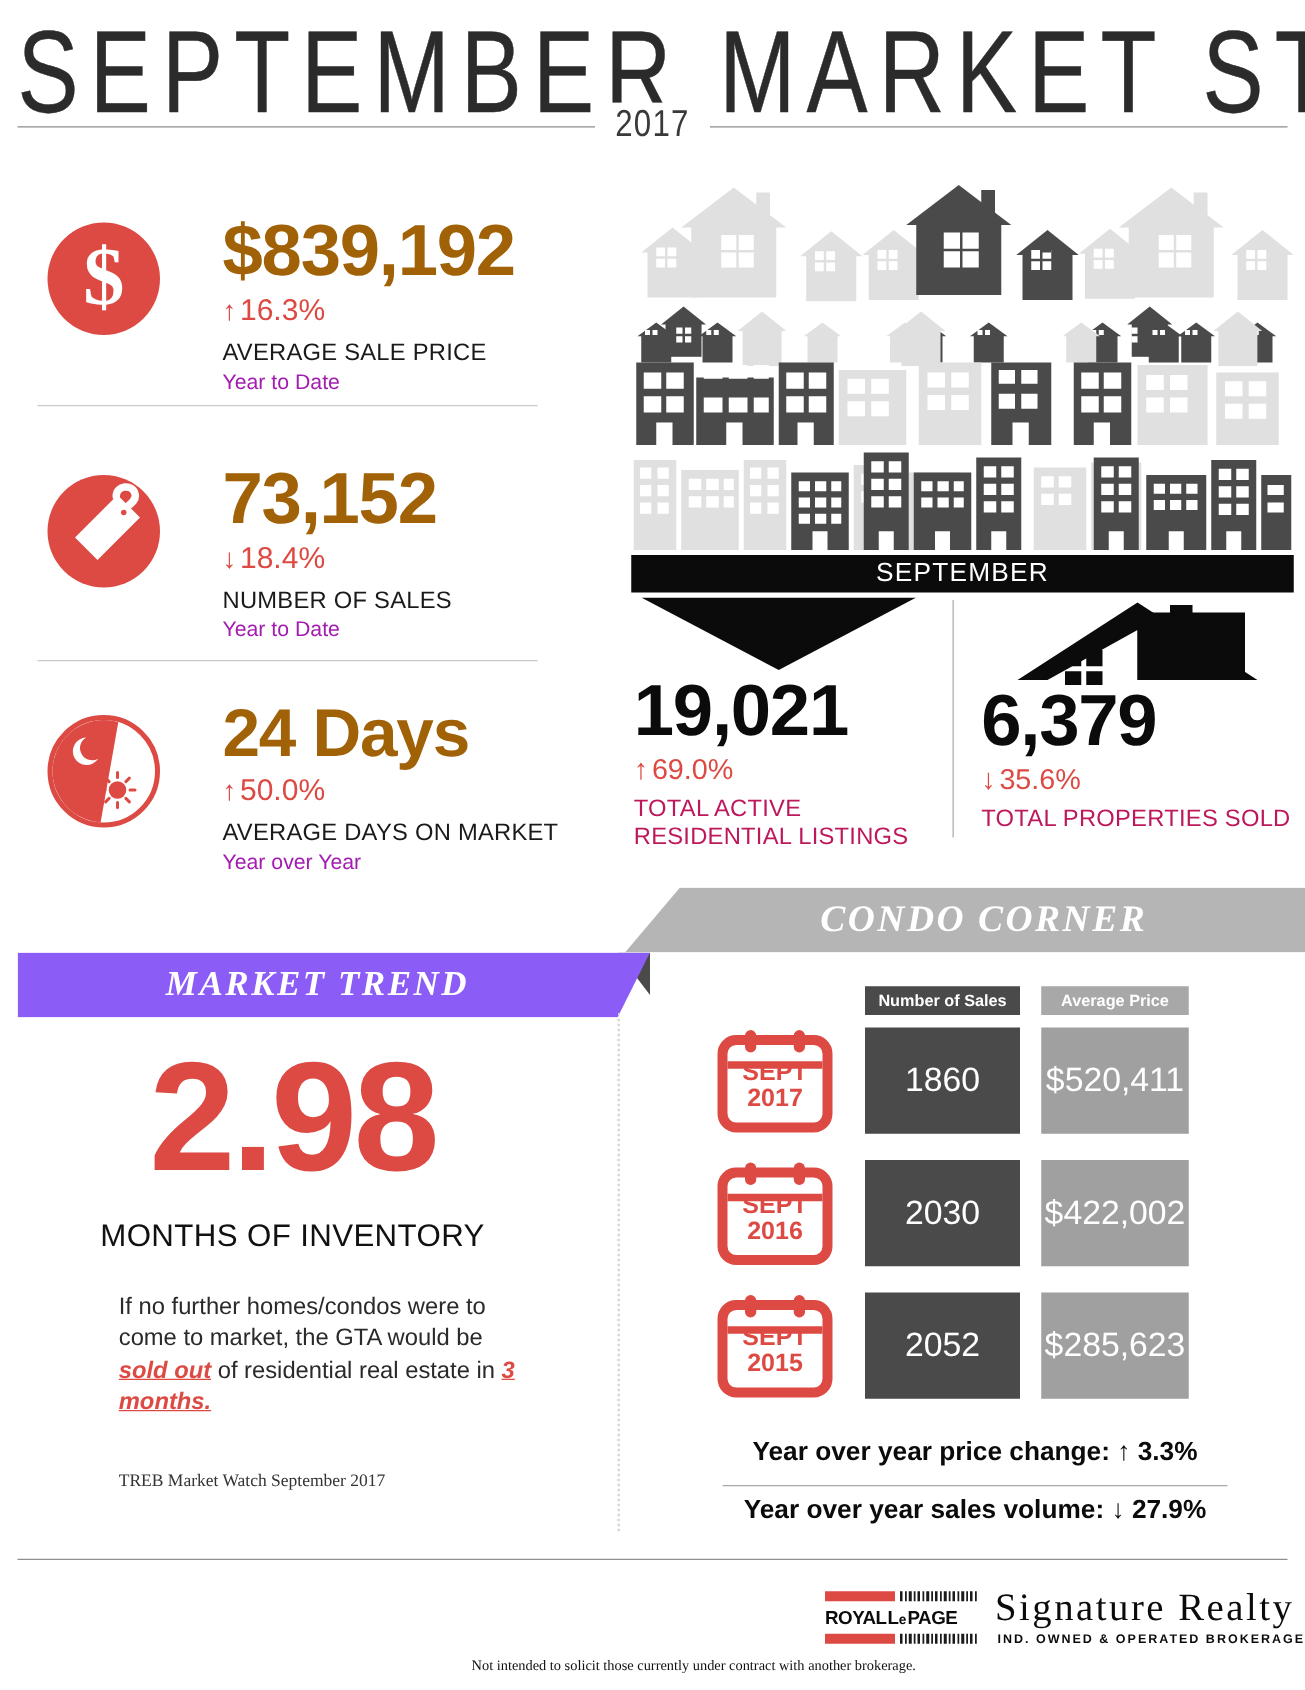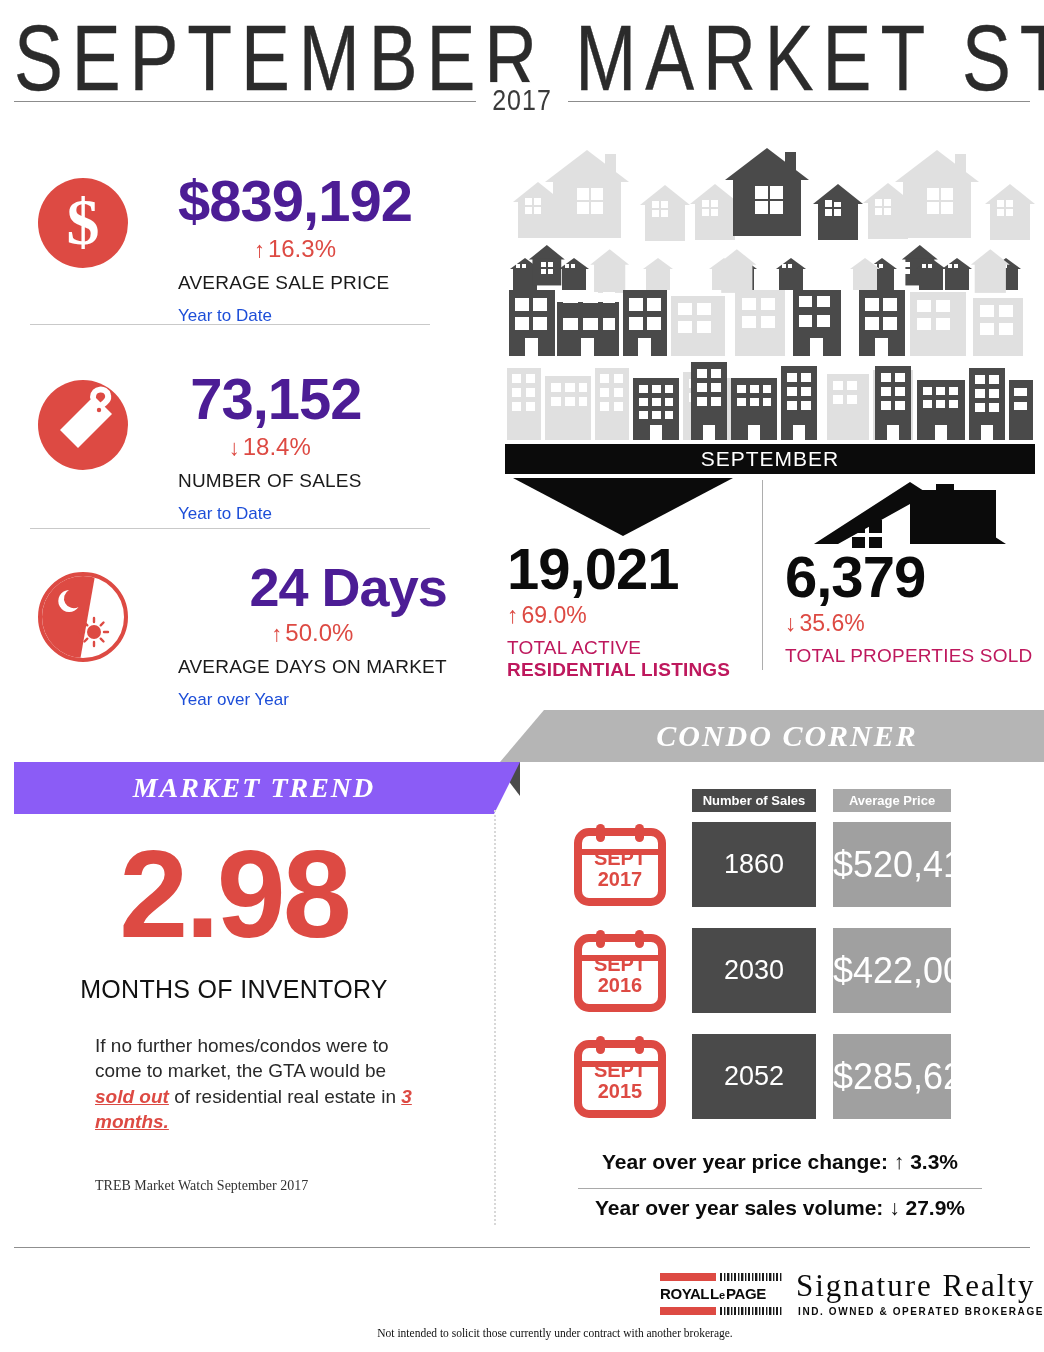--- a/index.html
+++ b/index.html
@@ -20,28 +20,28 @@
   #year-label span{background:#fff;padding:0 16px;font-size:25px;font-weight:300;
       letter-spacing:1px;color:#3a3a3a;
       transform:scaleY(1.2);display:inline-block;}
 
   
   .stat-row{position:absolute;left:30px;width:430px;}
   .stat-icon{position:absolute;left:8px;width:90px;height:90px;border-radius:50%;
       background:#dd4a43;}
   .stat-body{position:absolute;left:148px;}
   .stat-value{font-size:58px;font-weight:bold;letter-spacing:-1px;line-height:1;
-      color:#4c1d95;text-align:right;}
+      color:#a16207;}
   .stat-value.small{font-size:54px;}
   .stat-pct{font-size:24px;color:#dd4a43;margin-top:7px;line-height:1;
-      font-weight:400;text-align:center;}
+      font-weight:400;}
   .stat-pct .arw{font-weight:bold;font-size:22px;margin-right:3px;}
   .stat-label{font-size:19px;color:#1a1a1a;margin-top:11px;letter-spacing:0.2px;
       line-height:1.15;}
-  .stat-sub{font-size:17px;color:#1d4ed8;margin-top:12px;line-height:1.15;}
+  .stat-sub{font-size:17px;color:#a21caf;margin-top:2px;line-height:1.15;}
   .stat-divider{position:absolute;left:30px;width:400px;height:1px;background:#c9c9c9;}
 
   
   .dollar-glyph{position:absolute;left:0;top:0;width:90px;height:90px;
       color:#fff;font-size:66px;font-weight:bold;text-align:center;
       line-height:88px;font-family:"Liberation Serif",serif;}
   
   .tag-svg{position:absolute;left:0;top:0;}
   
   .ms-wrap{position:absolute;left:8px;width:90px;height:90px;border-radius:50%;
@@ -104,21 +104,21 @@
   #ct-head-price{position:absolute;left:833px;top:789px;width:118px;height:23px;
       background:#a8a8a8;color:#fff;font-size:13px;font-weight:bold;
       text-align:center;line-height:23px;}
   .ct-row{position:absolute;left:570px;width:400px;height:88px;}
   .cal{position:absolute;left:0;top:0;width:100px;height:85px;}
   .cal-name{position:absolute;left:0;top:26px;width:100px;text-align:center;
       color:#dd4a43;font-size:20px;font-weight:bold;line-height:1.05;}
   .ct-sales{position:absolute;left:122px;top:0;width:124px;height:85px;
       background:#4a4a4a;color:#fff;font-size:27px;text-align:center;line-height:85px;}
   .ct-price{position:absolute;left:263px;top:0;width:118px;height:85px;
-      background:#a0a0a0;color:#fff;font-size:36px;text-align:center;line-height:85px;}
+      background:#a0a0a0;color:#fff;font-size:27px;text-align:center;line-height:85px;}
 
   
   .yoy{position:absolute;left:570px;width:420px;text-align:center;
       font-size:21px;font-weight:bold;color:#0b0b0b;}
   #yoy-rule{position:absolute;left:578px;top:1188px;width:404px;height:1px;
       background:#a9a9a9;}
 
   
   #footer-rule{position:absolute;left:14px;top:1247px;width:1016px;height:1px;
       background:#8f8f8f;}
@@ -496,21 +496,21 @@
 <div id="september-bar">SEPTEMBER</div>
 
 <div id="center-stats">
   <div class="cs-col" style="left:12px;width:250px;">
     <svg width="220" height="62" viewBox="0 0 220 62" style="display:block;margin-left:6px;">
       <polygon points="0,0 220,0 110,58" fill="#0b0b0b"></polygon>
     </svg>
     <div class="cs-num">19,021</div>
     <div class="cs-pct"><span class="arw">↑</span><span>69.0%</span></div>
     <div class="cs-label">TOTAL ACTIVE</div>
-    <div class="cs-label" style="margin-top:0;font-weight:bold;">RESIDENTIAL LISTINGS</div>
+    <div class="cs-label" style="margin-top:0;">RESIDENTIAL LISTINGS</div>
   </div>
 
   <div id="cs-vline"></div>
 
   <div class="cs-col" style="left:290px;width:250px;">
     <svg width="200" height="70" viewBox="0 0 200 70" style="display:block;margin:0 auto;">
       <polygon points="100,4 196,66 172,66 100,26 28,66 4,66" fill="#0b0b0b"></polygon>
       <polygon points="100,8 186,66 100,66" fill="#0b0b0b"></polygon>
       <rect x="126" y="6" width="18" height="30" fill="#0b0b0b"></rect>
       <rect x="100" y="12" width="86" height="54" fill="#0b0b0b"></rect>

